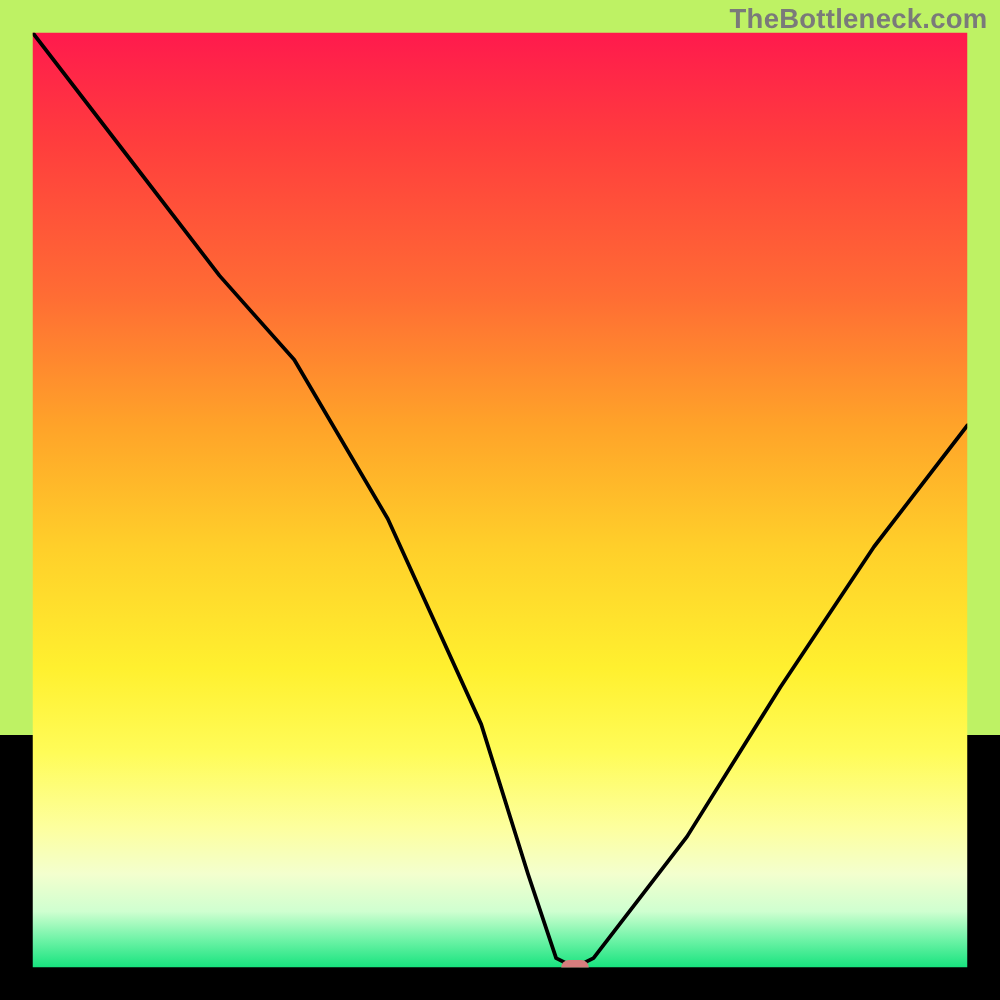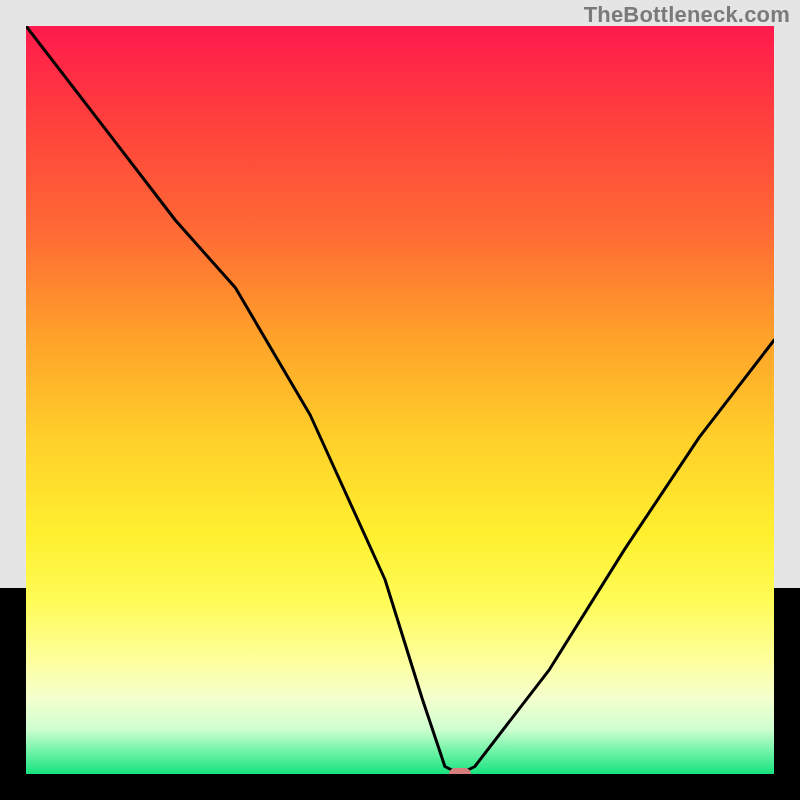--- a/index.html
+++ b/index.html
@@ -7,21 +7,21 @@
     padding: 0;
     width: 800px;
     height: 800px;
     background: #000;
     font-family: Arial, Helvetica, sans-serif;
   }
   .wrap {
     position: relative;
     width: 800px;
     height: 588px;
-    background: #e5e5e5;
+    background: #bef264;
   }
   .watermark {
     position: absolute;
     top: 2px;
     right: 10px;
     color: #7a7a7a;
     font-size: 22px;
     font-weight: 600;
     letter-spacing: 0.2px;
     z-index: 10;

